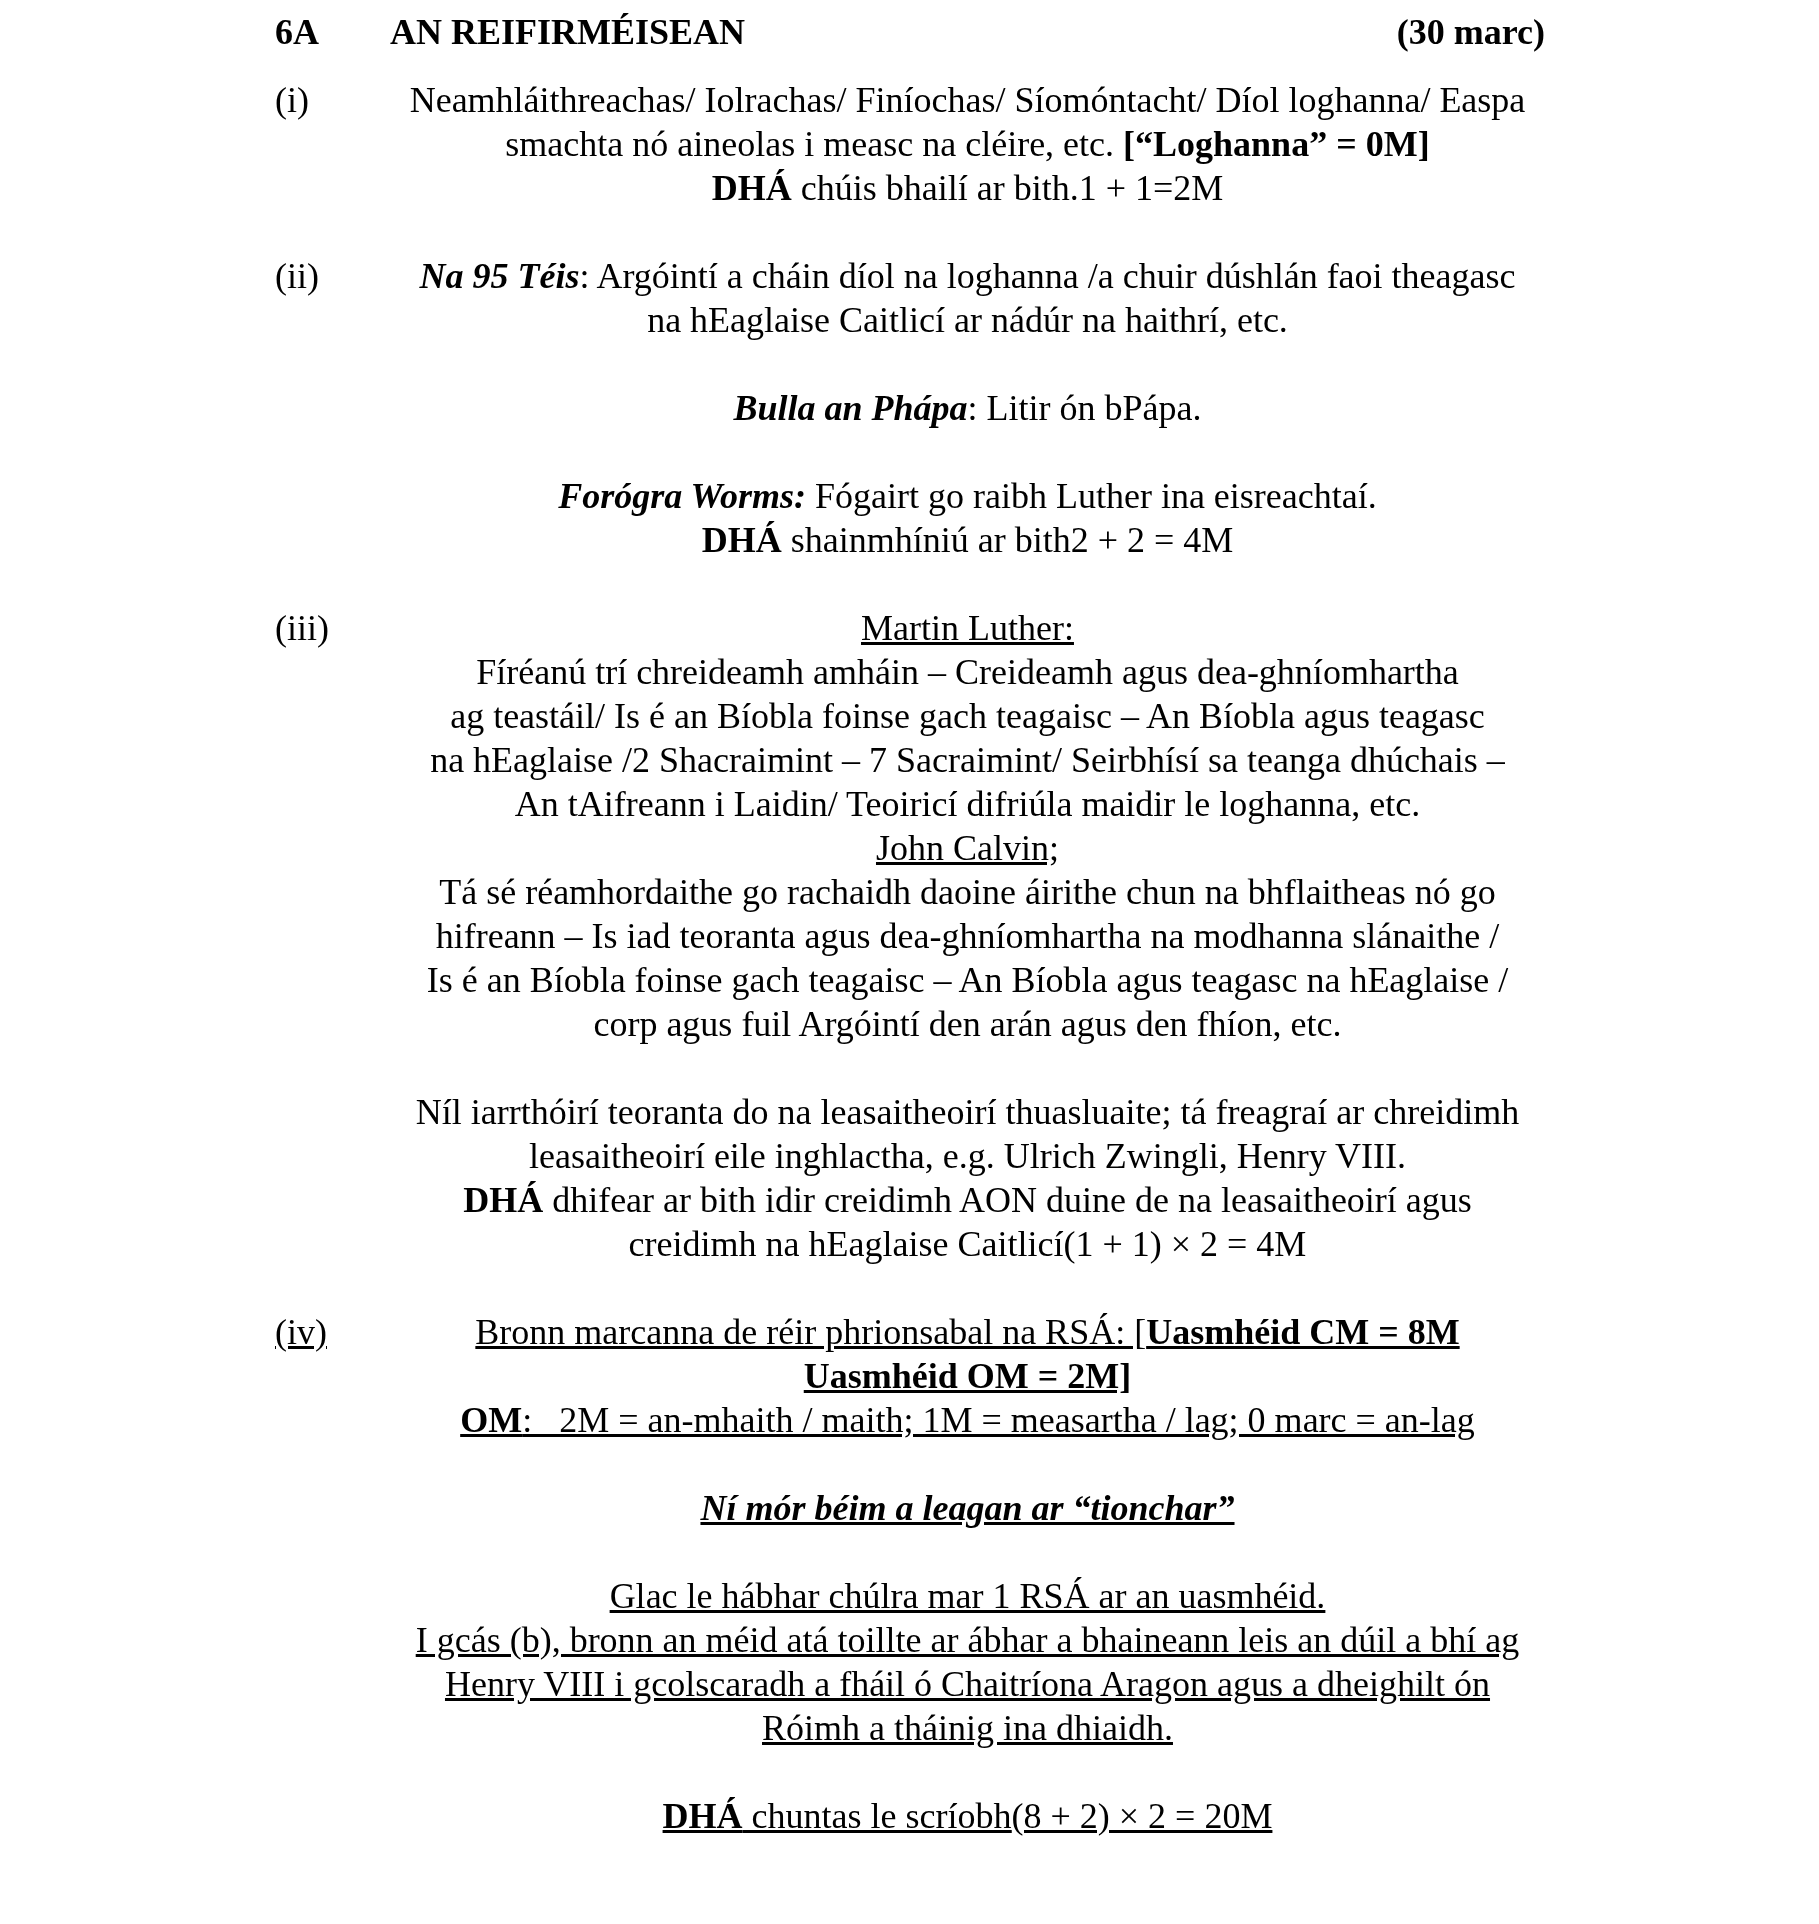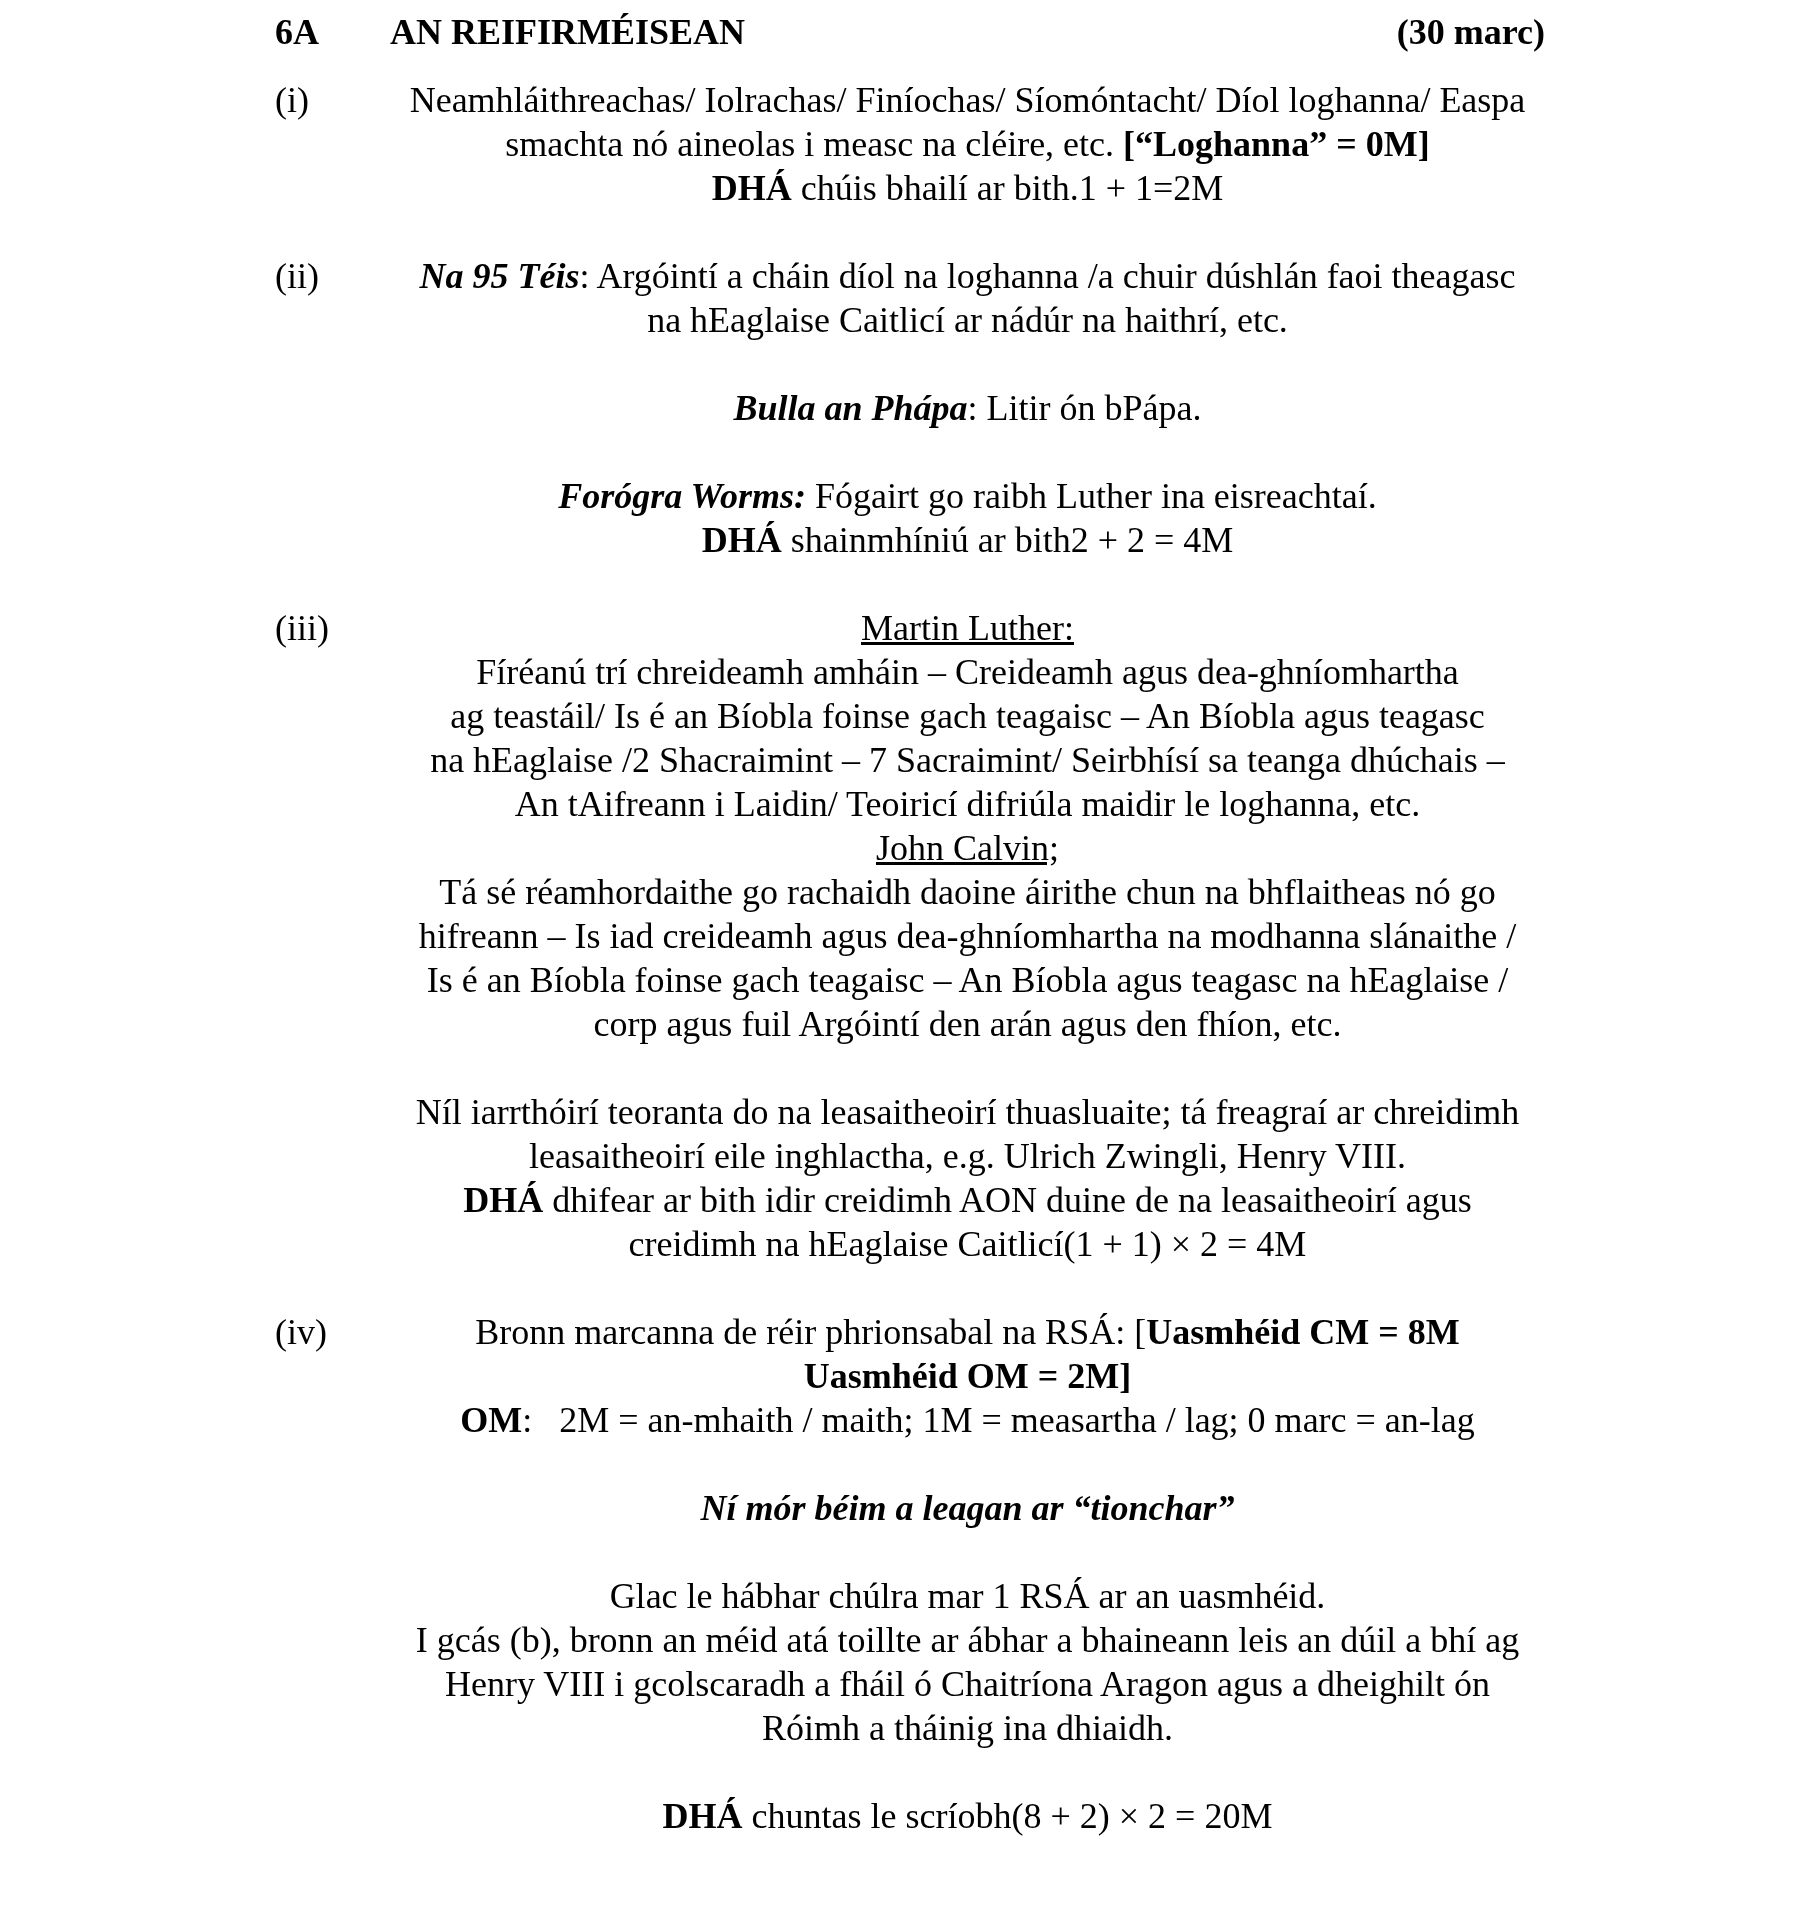--- a/index.html
+++ b/index.html
@@ -32,21 +32,21 @@
   .header .titlewrap {
     width: 1155px;
     display: flex;
     justify-content: space-between;
   }
   .section {
     display: flex;
     padding-left: 275px;
     margin-bottom: 44px;
   }
-  .section:last-child { margin-bottom: 12px; }
+  .section:last-child { margin-bottom: 12px; text-decoration: underline; }
   .section .label {
     width: 115px;
     flex: none;
   }
   .section .content {
     width: 1155px;
     flex: none;
   }
   .row {
     display: flex;
@@ -128,21 +128,21 @@
           <div class="row">
             <span class="left"><span>An tAifreann i Laidin/ Teoiricí difriúla maidir le loghanna, etc.</span></span>
           </div>
           <div class="row">
             <span class="left"><span class="u">John Calvin;</span></span>
           </div>
           <div class="row">
             <span class="left"><span>Tá sé réamhordaithe go rachaidh daoine áirithe chun na bhflaitheas nó go</span></span>
           </div>
           <div class="row">
-            <span class="left"><span>hifreann – Is iad creideamh agus dea-ghníomhartha na modhanna slánaithe /</span></span>
+            <span class="left"><span>hifreann – Is iad teoranta agus dea-ghníomhartha na modhanna slánaithe /</span></span>
           </div>
           <div class="row">
             <span class="left"><span>Is é an Bíobla foinse gach teagaisc – An Bíobla agus teagasc na hEaglaise /</span></span>
           </div>
           <div class="row">
             <span class="left"><span>corp agus fuil Argóintí den arán agus den fhíon, etc.</span></span>
           </div>
           <div class="blankrow"></div>
           <div class="row">
             <span class="left"><span>Níl iarrthóirí teoranta do na leasaitheoirí thuasluaite; tá freagraí ar chreidimh</span></span>

